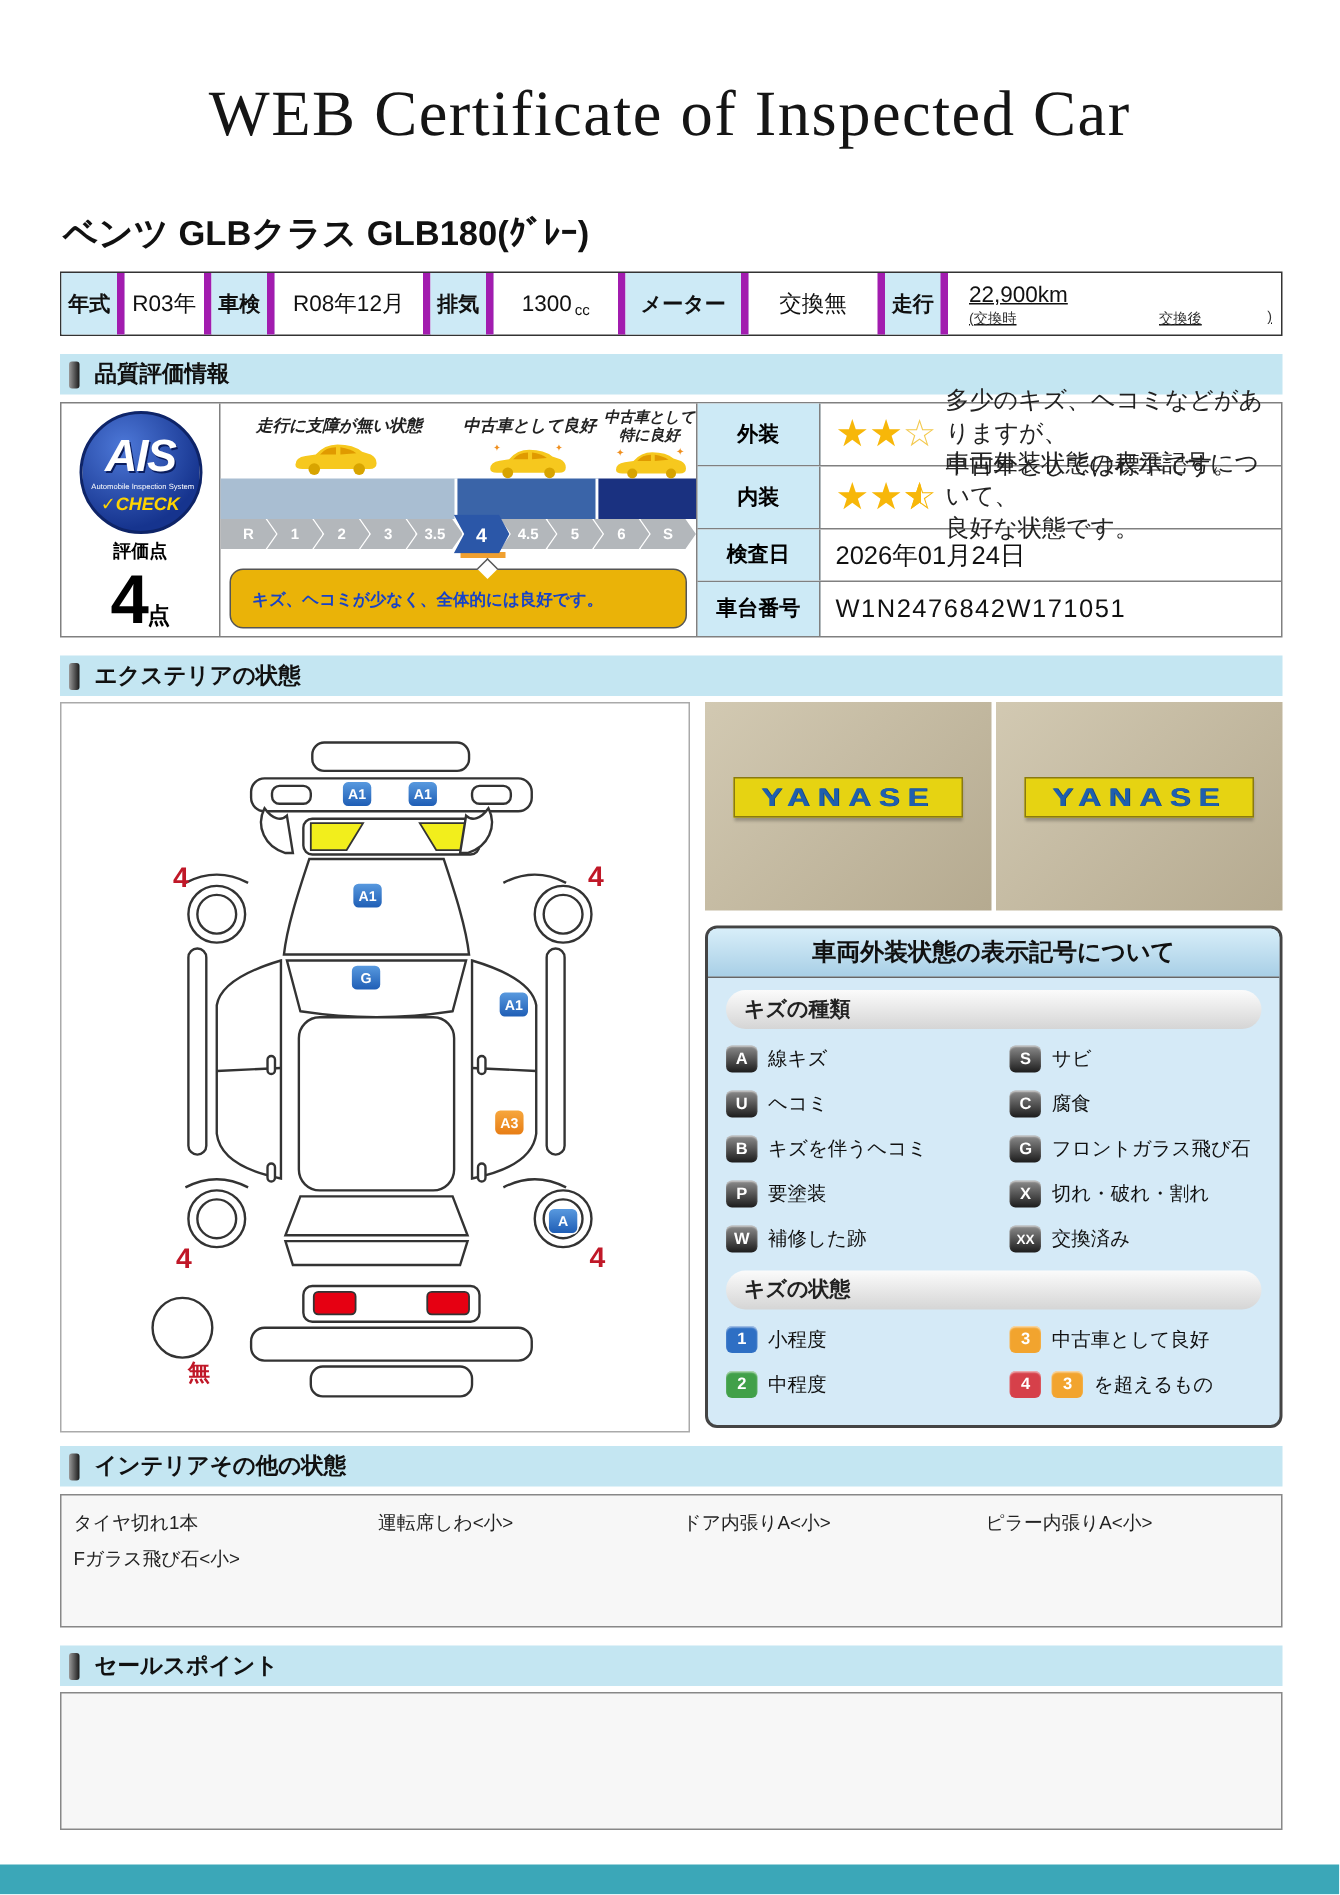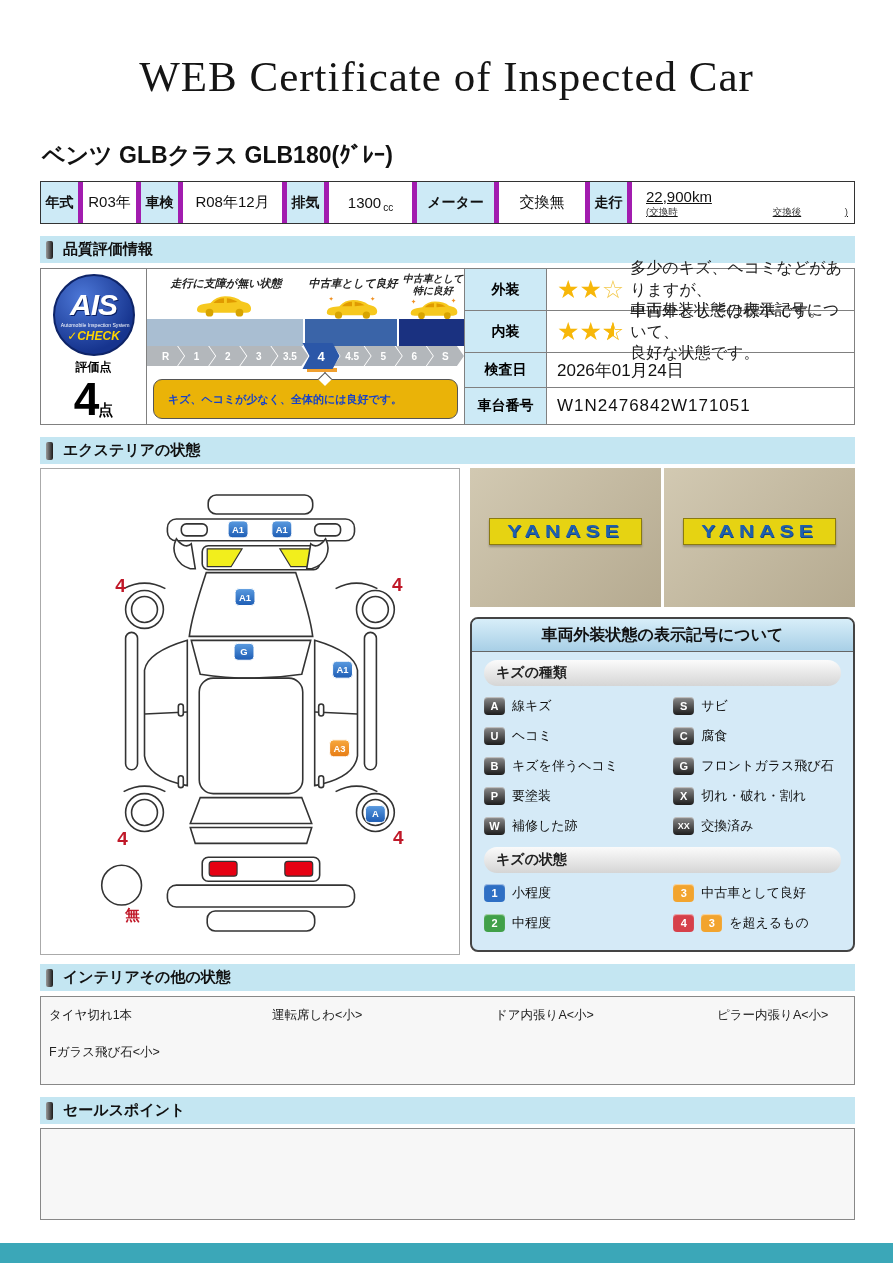--- a/index.html
+++ b/index.html
@@ -107,21 +107,21 @@
     color: #fff; font-size: 11px; font-weight: bold; display: inline-flex; align-items: center; justify-content: center;
     box-shadow: inset 0 1px 1px rgba(255,255,255,0.5); flex: none; }
   .lbadge.xs { font-size: 9px; }
   .lbadge.colored { box-shadow: inset 0 1px 1px rgba(255,255,255,0.6); }
   .legend-item .txt { font-size: 13px; color: #111; }
   .state-gap { margin-top: 6px; }
 
   
   .plain-box { position: absolute; left: 40px; width: 815px; background: #f7f7f7; border: 1px solid #888; }
   .interior-box { top: 996px; height: 89px; padding: 10px 8px; }
-  .interior-grid { display: grid; grid-template-columns: 203px 203px 202px 1fr; row-gap: 7px; gap: 20px; }
+  .interior-grid { display: grid; grid-template-columns: 203px 203px 202px 1fr; row-gap: 7px; }
   .interior-grid div { font-size: 12.5px; color: #222; }
   .sales-box { top: 1128px; height: 92px; }
   .sales-text { font-size: 13px; color: #222; padding: 8px; }
 
   .footer-bar { position: absolute; left: 0; top: 1243px; width: 893px; height: 20px; background: #3ba7b8; }
 
   
   svg text.badge-t { font-family: "Liberation Sans", sans-serif; font-size: 9.5px; font-weight: bold; fill: #fff; text-anchor: middle; }
   svg text.grade-t { font-family: "Liberation Sans", sans-serif; font-size: 19px; font-weight: bold; fill: #c01828; text-anchor: middle; }
   svg text.nashi-t { font-family: "Liberation Sans", sans-serif; font-size: 15px; font-weight: bold; fill: #c01828; text-anchor: middle; }

